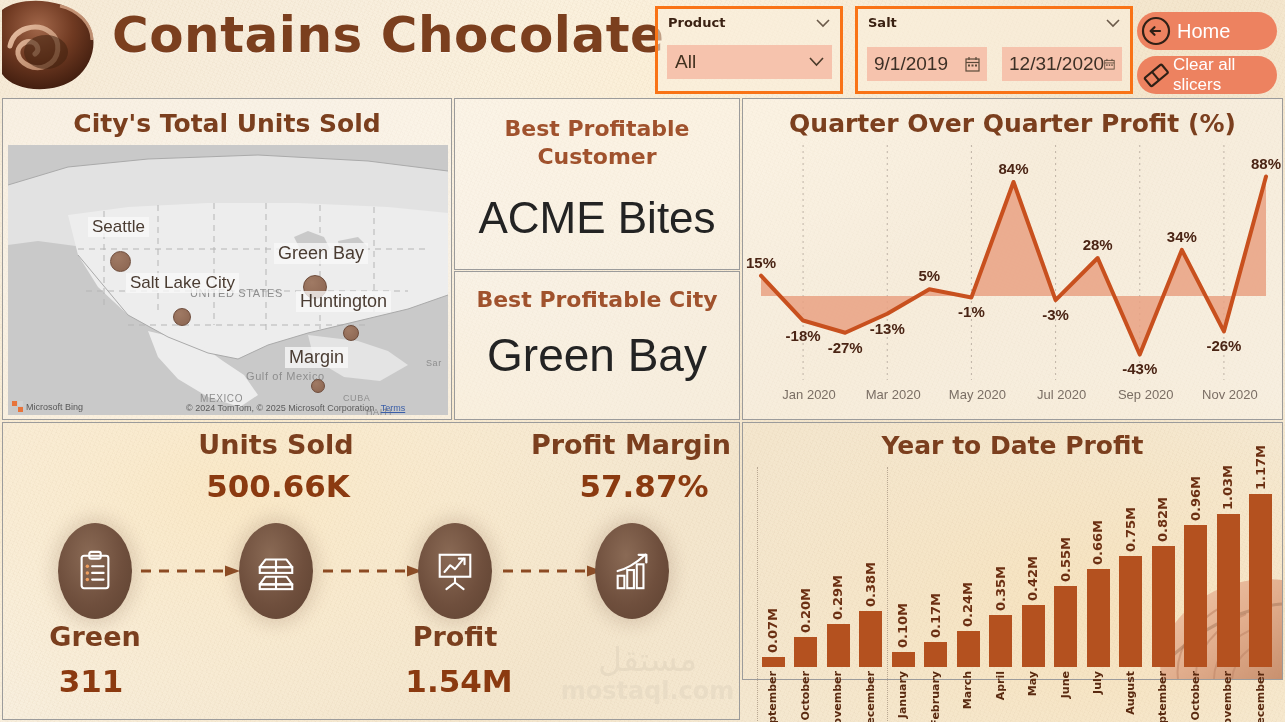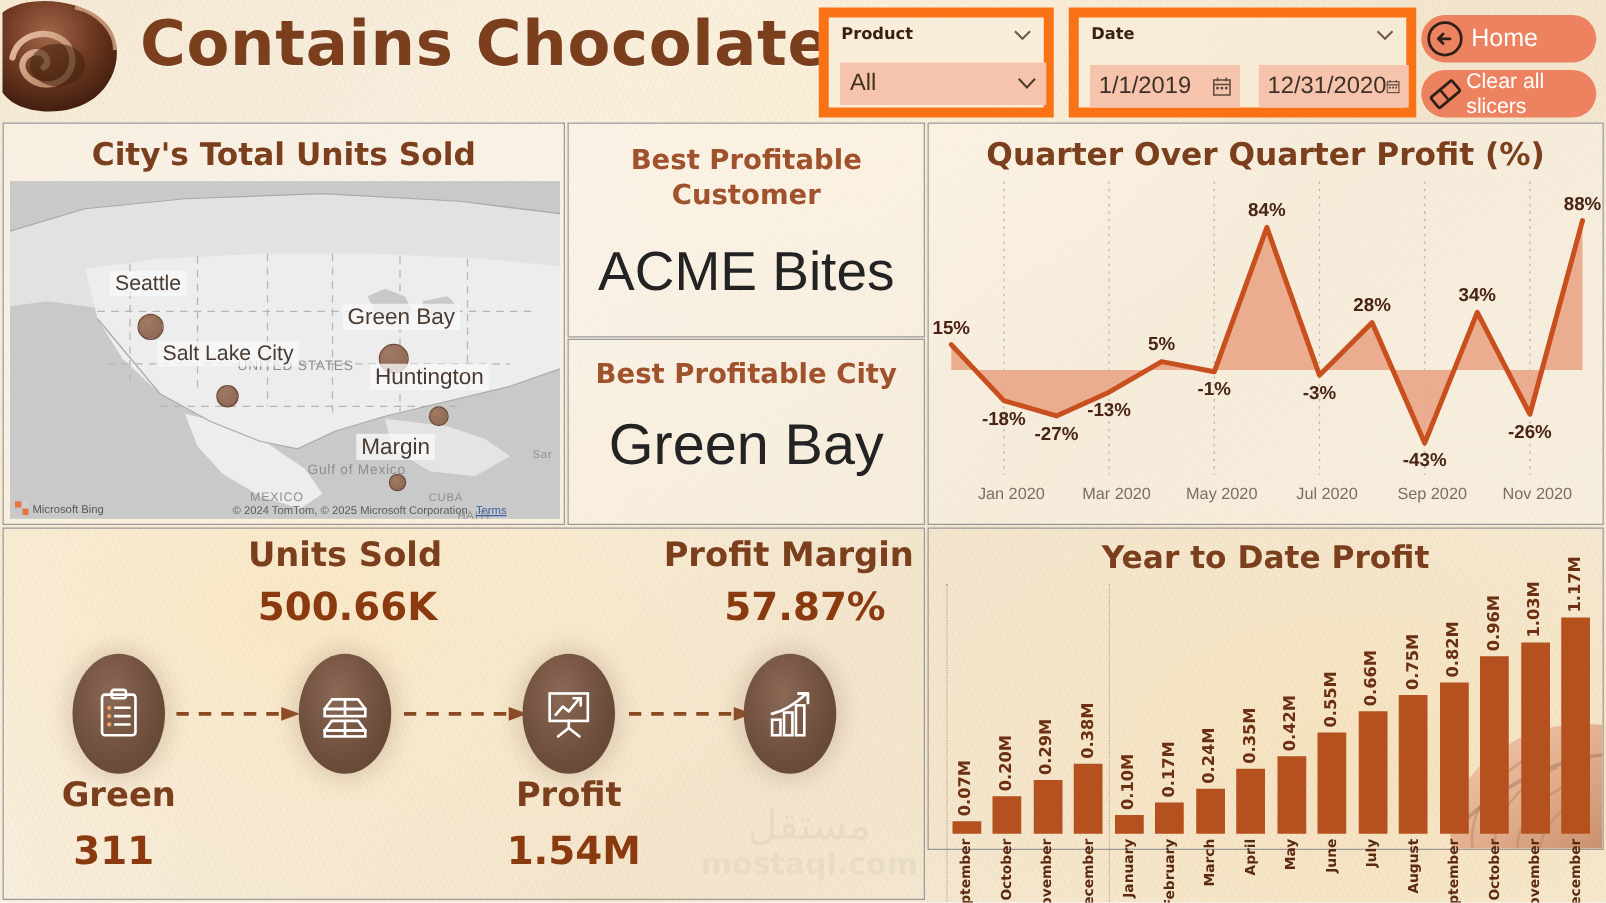--- a/index.html
+++ b/index.html
@@ -37,21 +37,21 @@
   .title {
     position: absolute; left: 112px; top: 6px;
     font-family: "DejaVu Sans", sans-serif;
     font-size: 50px; font-weight: bold;
     color: #7B3F1E; letter-spacing: .5px;
     text-shadow: 0 1px 0 rgba(255,255,255,.5);
   }
 
   .slicer {
     position: absolute; top: 6px;
-    border: 8px solid #f97316; background: rgba(250,238,220,.55);
+    border: 3px solid #f97316; background: rgba(250,238,220,.55);
   }
   #slicer-product { left: 655px; width: 188px; height: 88px; }
   #slicer-date    { left: 855px; width: 278px; height: 88px; }
   .slicer-label {
     position: absolute; left: 10px; top: 6px;
     font-family: "DejaVu Sans", sans-serif;
     font-size: 13px; font-weight: bold; color: #3a2112;
   }
   .slicer-chev {
     position: absolute; right: 10px; top: 10px;
@@ -240,26 +240,26 @@
     </svg>
     <div class="dropdown-box">
       <span class="val">All</span>
       <svg class="chev" viewBox="0 0 15 10">
         <path d="M1,1 L7.5,8 L14,1" fill="none" stroke="currentColor" stroke-width="1.6"></path>
       </svg>
     </div>
   </div>
 
   <div class="slicer" id="slicer-date">
-    <div class="slicer-label">Date</div>
+    <div class="slicer-label">Salt</div>
     <svg class="slicer-chev" viewBox="0 0 14 9">
       <path d="M1,1 L7,7 L13,1" fill="none" stroke="currentColor" stroke-width="1.6"></path>
     </svg>
     <div class="date-field" id="date-start">
-      <span class="dv">1/1/2019</span>
+      <span class="dv">9/1/2019</span>
       <svg class="cal" viewBox="0 0 15 16">
         <rect x="1" y="3" width="13" height="12" fill="none" stroke="currentColor" stroke-width="1.2"></rect>
         <path d="M1,6.5 H14" stroke="currentColor" stroke-width="1.2"></path>
         <path d="M4,1 V4 M11,1 V4" stroke="currentColor" stroke-width="1.2"></path>
         <rect x="3" y="8.5" width="2" height="2" fill="currentColor"></rect>
         <rect x="6.5" y="8.5" width="2" height="2" fill="currentColor"></rect>
         <rect x="10" y="8.5" width="2" height="2" fill="currentColor"></rect>
       </svg>
     </div>
     <div class="date-field" id="date-end">

